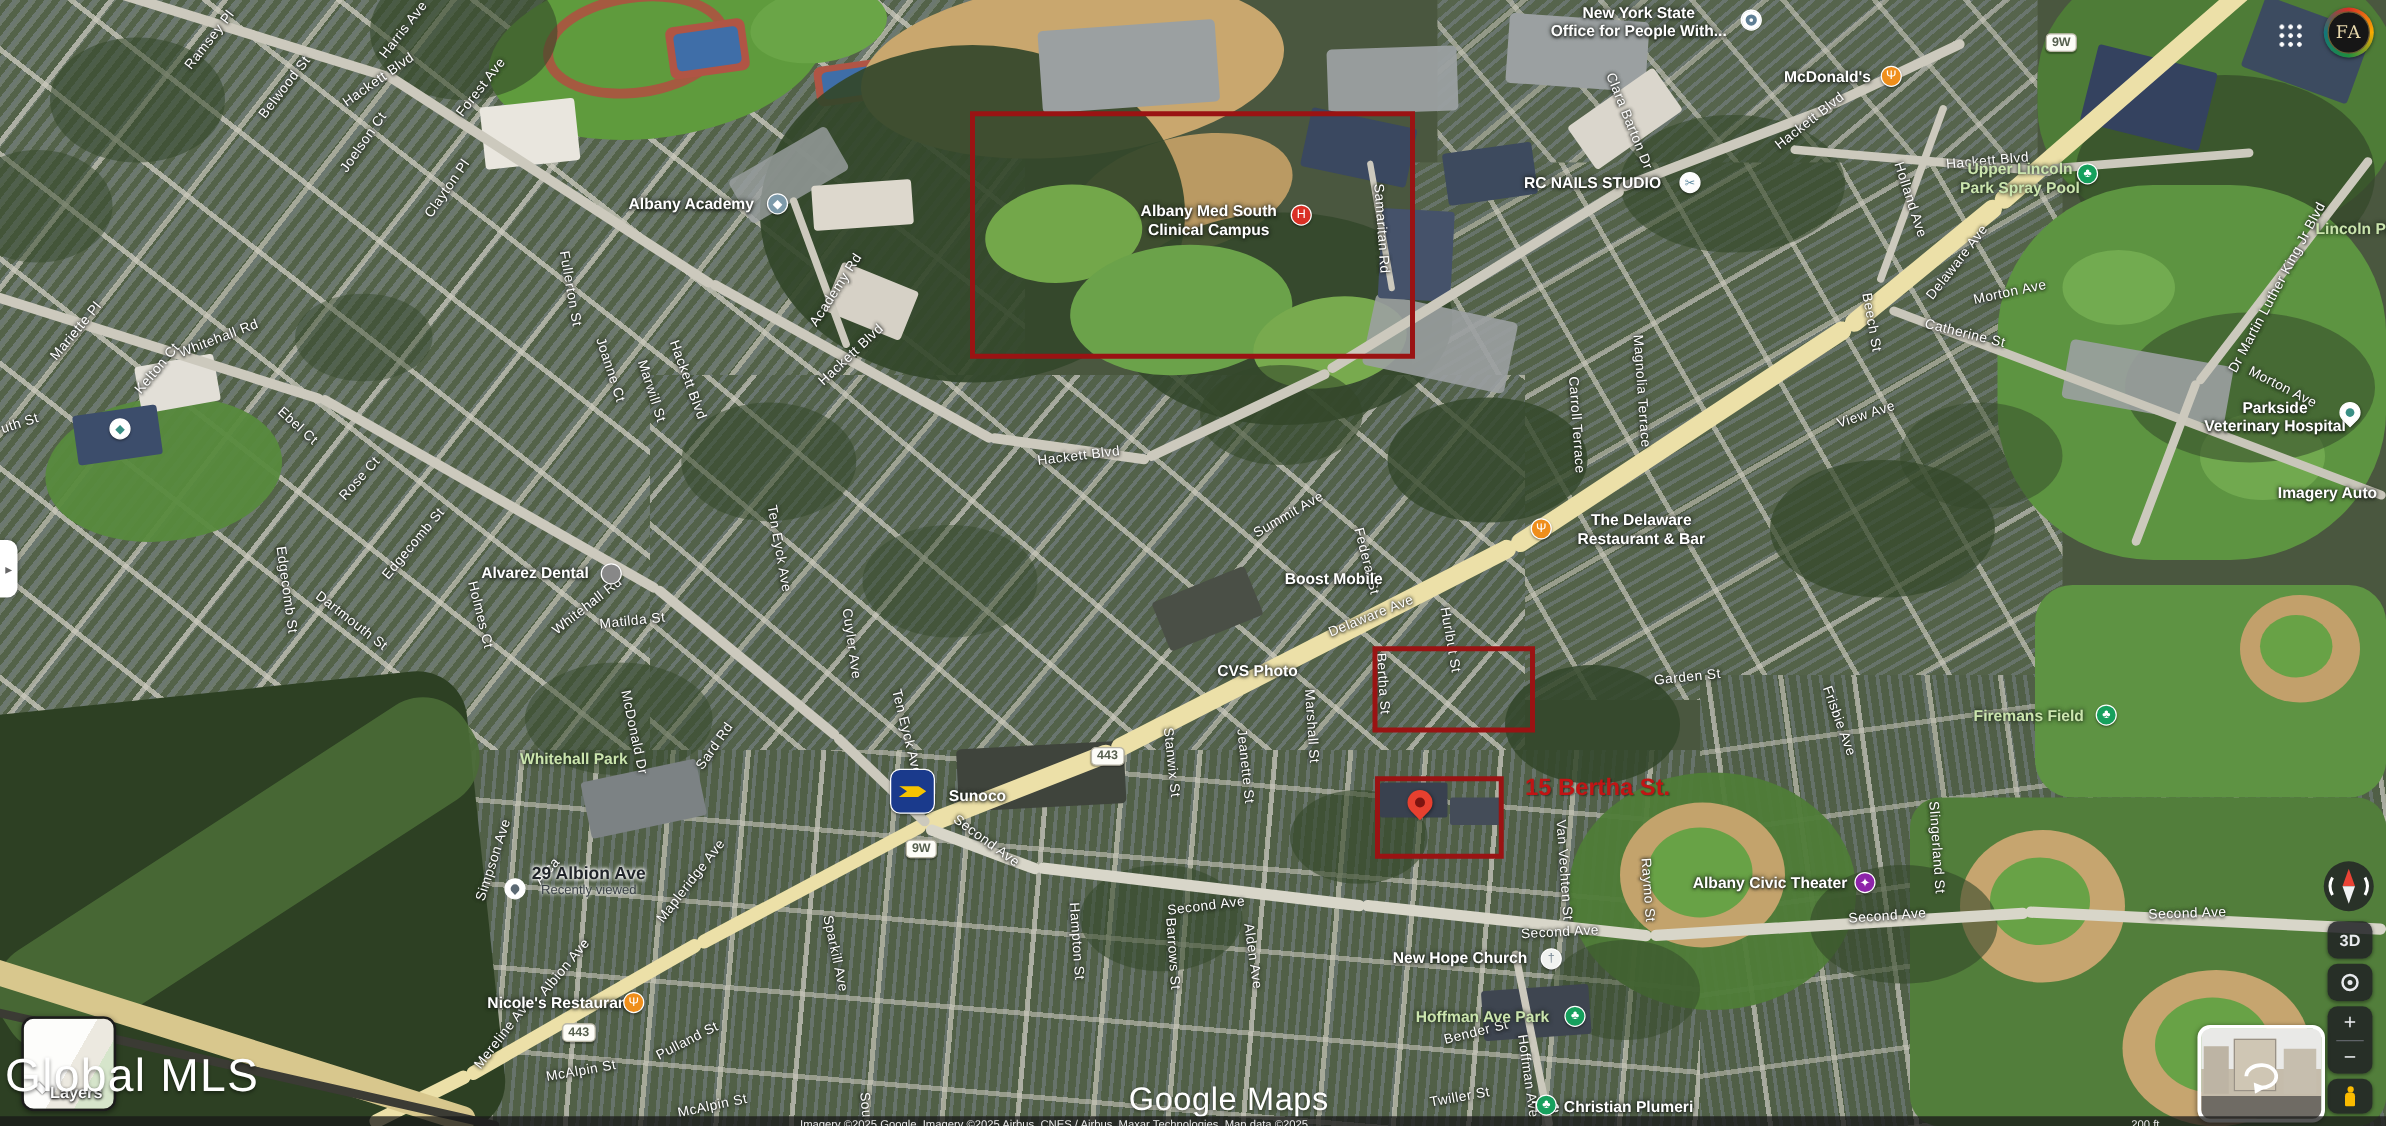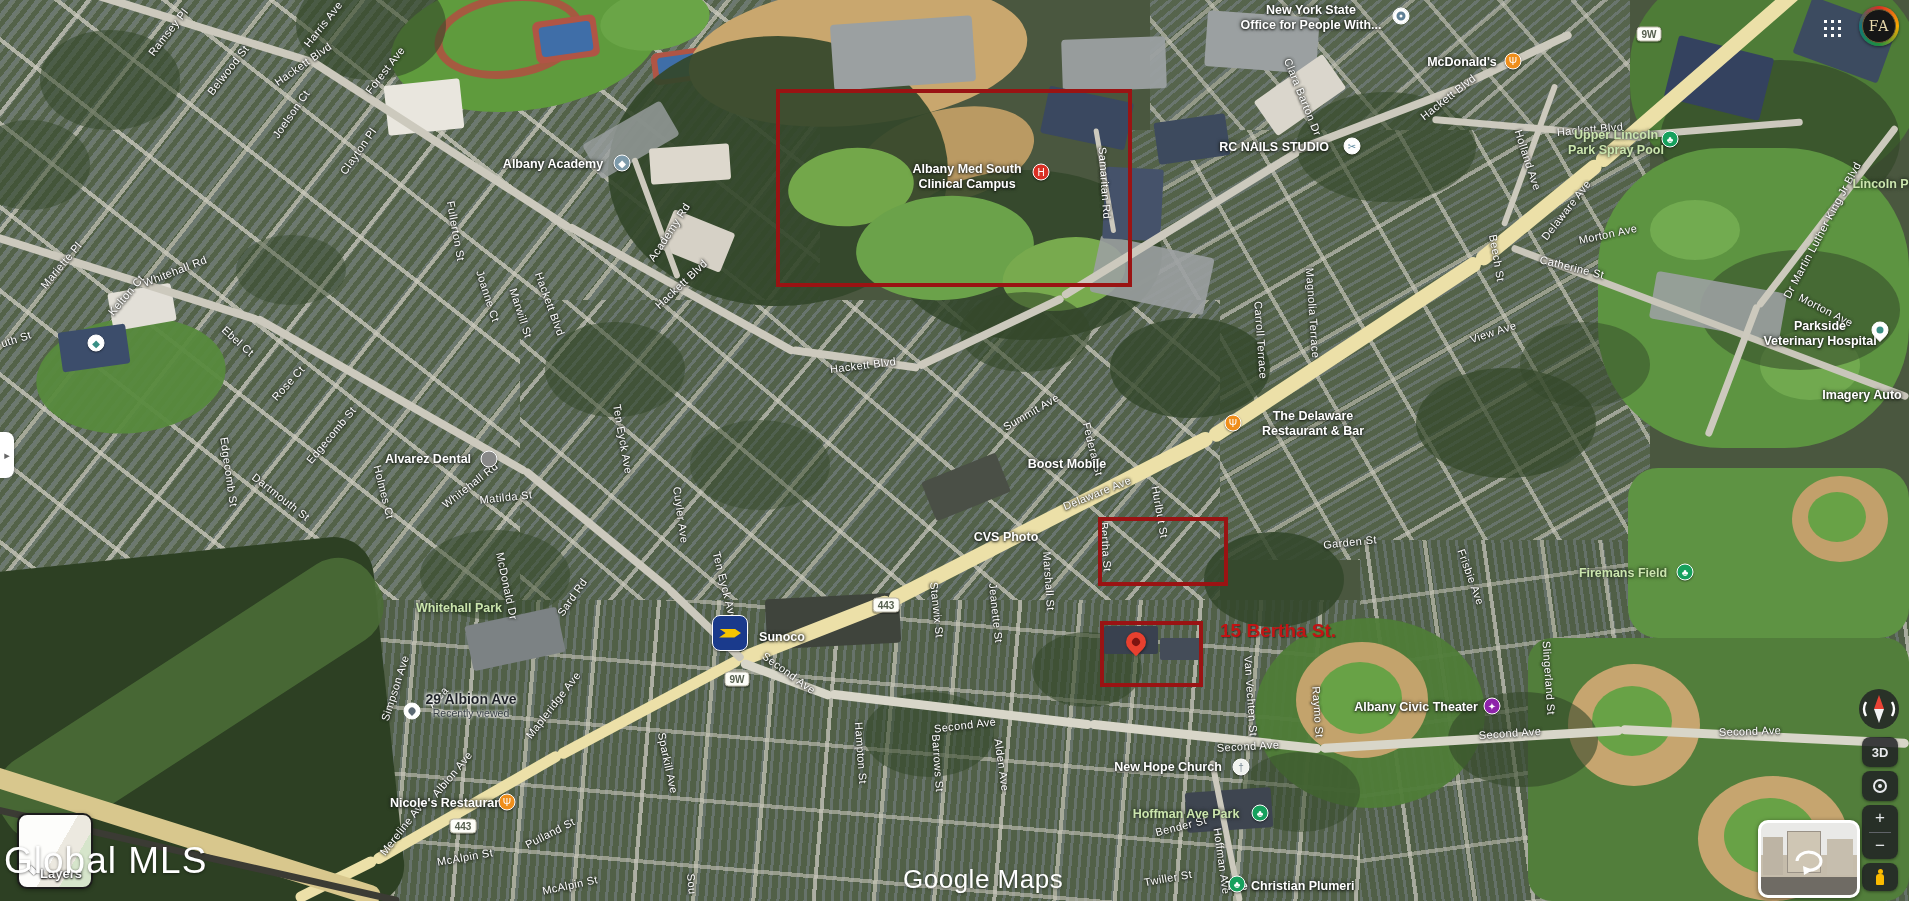--- a/index.html
+++ b/index.html
@@ -470,13 +470,17 @@
 
   <div id="layers-tile">
     <div class="lbl">
       <span class="diamond"></span>
       <span>Layers</span>
     </div>
   </div>
   <div id="watermark">Global MLS</div>
   <div id="gmaps-logo">Google Maps</div>
 
+  <div id="bottom-bar">
+    <span class="att">Imagery ©2025 Google, Imagery ©2025 Airbus, CNES / Airbus, Maxar Technologies, Map data ©2025</span>
+    <span class="sc">200 ft</span>
+  </div>
 </div>
 
 </body></html>

